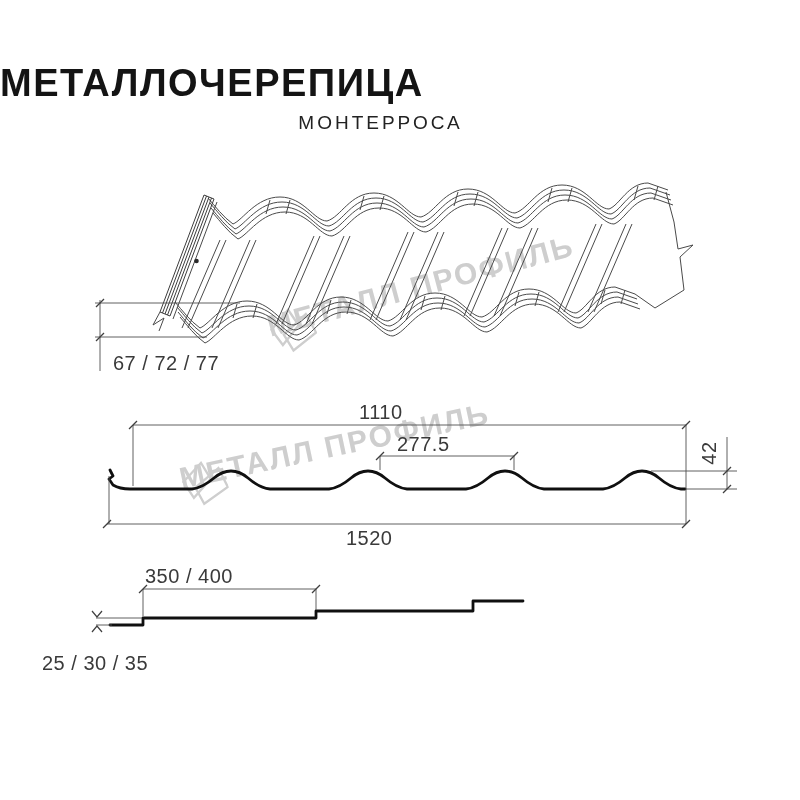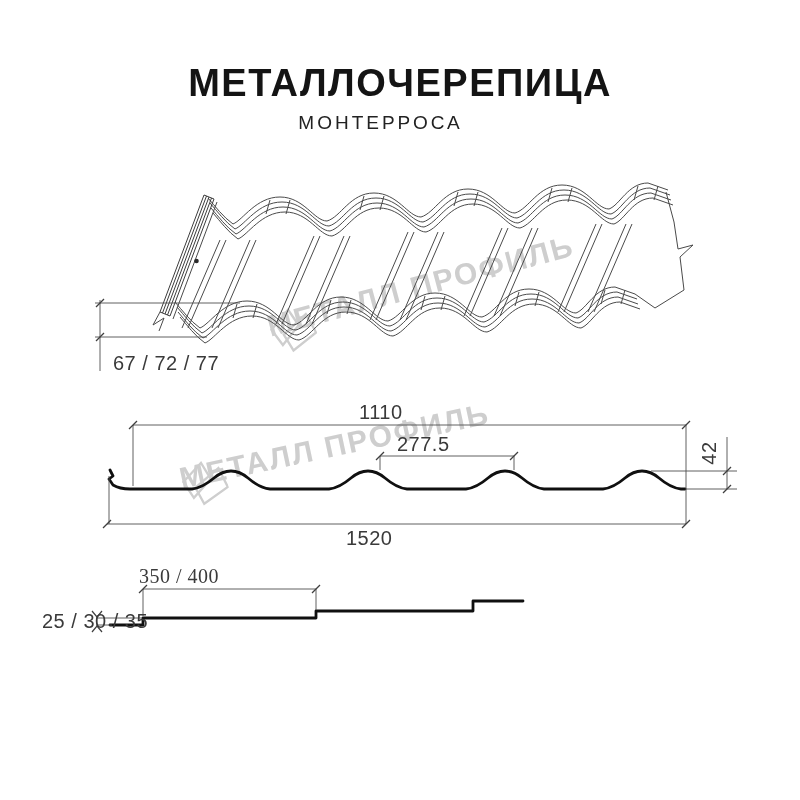--- a/index.html
+++ b/index.html
@@ -1,18 +1,18 @@
 <!DOCTYPE html>
 <html><head>
 <meta charset="utf-8">
 <style>
   html,body{margin:0;padding:0;background:#ffffff;}
   body{width:800px;height:800px;position:relative;font-family:"Liberation Sans",sans-serif;overflow:hidden;}
   .abs{position:absolute;}
-  .page-title{left:0;top:62px;width:800px;text-align:center;font-size:38px;font-weight:bold;
+  .page-title{left:0;top:62px;width:800px;text-align:left;font-size:38px;font-weight:bold;
     letter-spacing:1.5px;color:#141414;}
   .page-subtitle{left:0;top:112px;width:761px;text-align:center;font-size:19px;font-weight:normal;
     letter-spacing:3px;color:#222222;}
   .dim-label{font-size:20px;color:#3a3a3a;letter-spacing:0.5px;white-space:nowrap;}
   .center{}
   .watermark{display:flex;align-items:center;gap:18px;transform-origin:left center;color:#cecece;}
   .watermark .wm-text{font-size:30px;font-weight:bold;letter-spacing:2px;white-space:nowrap;}
   .wm1{left:268px;top:310px;transform:rotate(-15deg);}
   .wm2{left:180px;top:462px;transform:rotate(-12deg);}
   .rot90{display:flex;align-items:center;justify-content:center;transform:rotate(-90deg);}
@@ -169,14 +169,14 @@
 <div class="abs page-title">МЕТАЛЛОЧЕРЕПИЦА</div>
 <div class="abs page-subtitle">МОНТЕРРОСА</div>
 
 <div class="abs dim-label" style="left:113px;top:352px;text-align:center;">67 / 72 / 77</div>
 
 <div class="abs dim-label center" style="left:359px;top:401px;width:100px;">1110</div>
 <div class="abs dim-label center" style="left:397px;top:433px;width:100px;">277.5</div>
 <div class="abs dim-label rot90" style="left:694px;top:441px;width:30px;height:24px;">42</div>
 <div class="abs dim-label center" style="left:346px;top:527px;width:100px;">1520</div>
 
-<div class="abs dim-label center" style="left:139px;top:565px;width:140px;font-family:Liberation Serif, serif;">350 / 400</div>
-<div class="abs dim-label" style="left:42px;top:610px;">25 / 30 / 35</div>
+<div class="abs dim-label center" style="left:145px;top:565px;width:140px;">350 / 400</div>
+<div class="abs dim-label" style="left:42px;top:652px;">25 / 30 / 35</div>
 
 </body></html>

